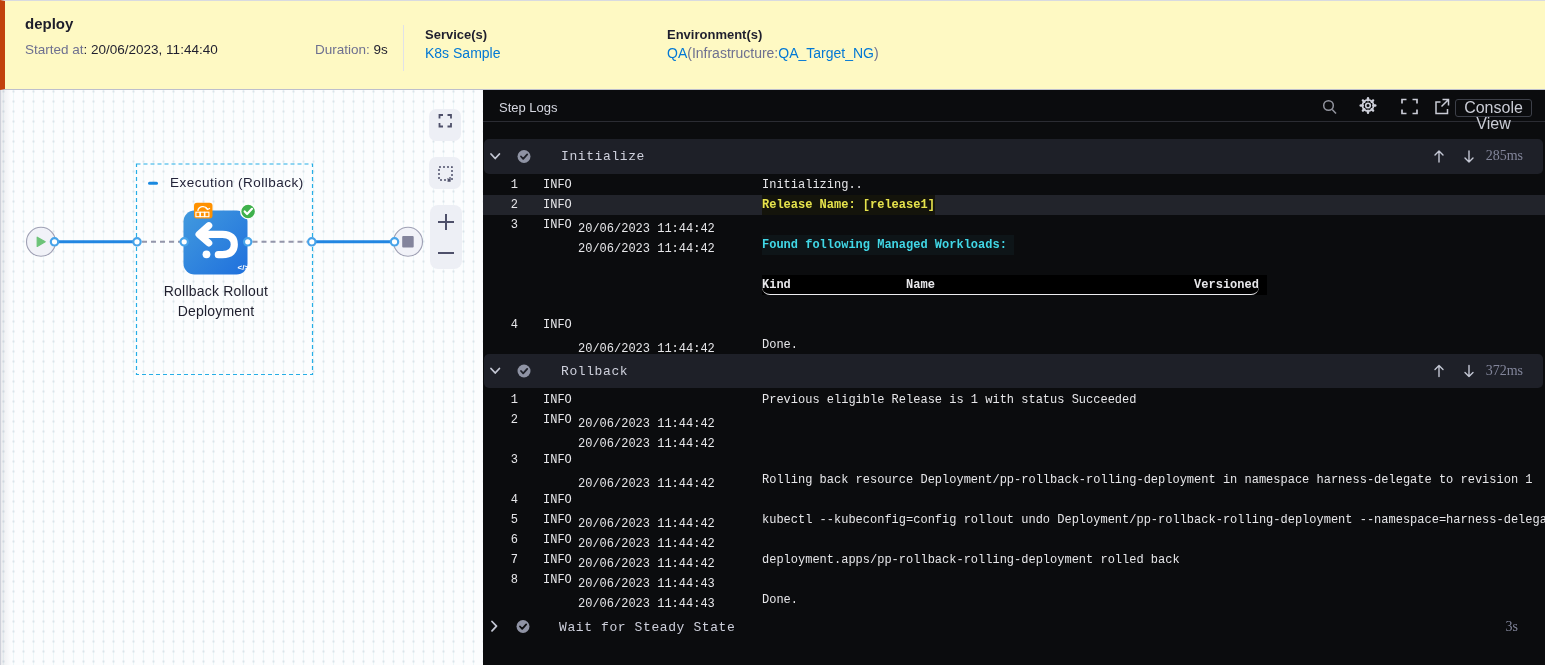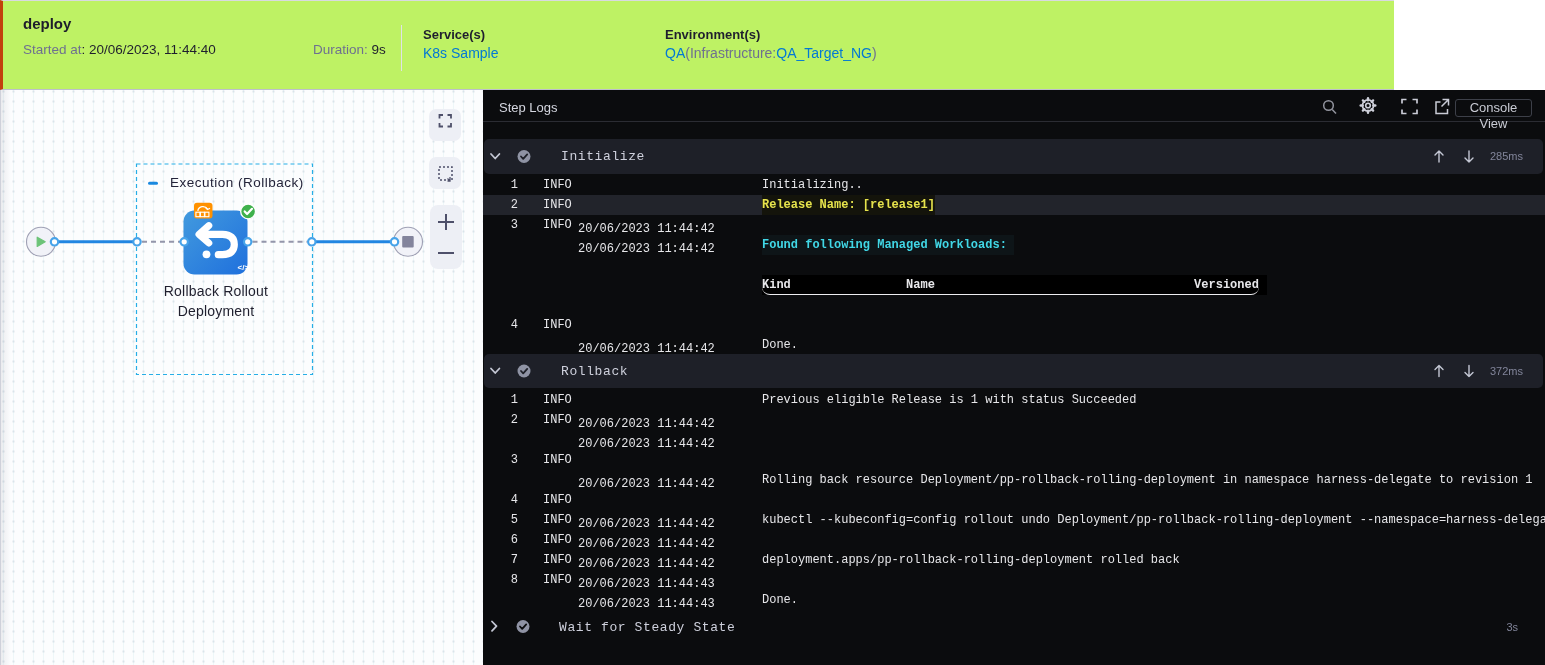--- a/index.html
+++ b/index.html
@@ -1,21 +1,21 @@
 <!DOCTYPE html>
 <html><head>
 <meta charset="utf-8">
 <style>
   * { margin:0; padding:0; box-sizing:border-box; }
   html,body { width:1545px; height:665px; overflow:hidden; }
   body { font-family:"Liberation Sans", sans-serif; position:relative; background:#fff; }
 
   
-  .tophdr { position:absolute; left:0; top:0; width:1394px; height:90px; background:#bef264;
-            border-top:1px solid #d8dae0; border-left:3px solid #c2410c; border-bottom:1px solid #bdbfcc; }
+  .tophdr { position:absolute; left:0; top:0; width:1545px; height:90px; background:#fef9c3;
+            border-top:1px solid #d8dae0; border-left:5px solid #c2410c; border-bottom:1px solid #bdbfcc; }
   .tophdr .title { position:absolute; left:20px; top:14px; font-size:15px; font-weight:bold; color:#1d1d2b; }
   .row2 { position:absolute; top:41px; font-size:13.5px; color:#1f1f2e; }
   .grey { color:#6e7090; }
   .blue { color:#0278d5; }
   .vdiv { position:absolute; left:398px; top:24px; height:46px; width:1px; background:#e0e1e8; }
   .svclbl { position:absolute; top:26px; font-size:13px; font-weight:bold; color:#1f1f2e; }
   .svcval { position:absolute; top:44px; font-size:14px; }
 
   
   .canvas { position:absolute; left:0; top:90px; width:483px; height:575px; background:#fcfdfe;
@@ -27,25 +27,25 @@
           background-size: 10px 100%, 10px 10px;
           background-position: 2px 0, -2.5px -3.5px; }
   .lshadow { position:absolute; left:0; top:0; width:10px; height:100%;
              background:linear-gradient(90deg, rgba(80,80,100,0.10), rgba(80,80,100,0)); }
 
   
   .logs { position:absolute; left:483px; top:90px; width:1062px; height:575px; background:#0b0c0e; overflow:hidden; }
   .lhdr { position:absolute; left:0; top:1px; width:1062px; height:31px; border-bottom:1px solid #2b2c33; }
   .lhdr .t { position:absolute; left:16px; top:9px; font-size:13px; color:#d5d7e0; }
   .cvbtn { position:absolute; left:972px; top:8px; width:77px; height:18px; border:1px solid #3d4049; border-radius:3px;
-           color:#c9cbd4; font-size:13px; text-align:center; line-height:16px; }
+           color:#c9cbd4; font-size:16px; text-align:center; line-height:16px; }
   .secbar { position:absolute; left:1px; width:1059px; height:35px; background:#1e2028; border-radius:5px; }
   .sectitle { position:absolute; left:77px; top:50%; transform:translateY(-50%); font-family:"Liberation Mono",monospace;
               font-size:13px; font-weight:normal; letter-spacing:0.6px; color:#ced0dc; }
-  .dur { position:absolute; right:20px; top:50%; transform:translateY(-50%); font-size:11px; color:#82859a; }
+  .dur { position:absolute; right:20px; top:50%; transform:translateY(-50%); font-size:14px; color:#82859a;font-family:Liberation Serif, serif; }
   .logline { position:absolute; left:0; width:1062px; height:20px; font-family:"Liberation Mono",monospace;
              font-size:12px; line-height:20px; color:#e7e7ea; white-space:pre; }
   .logline span { position:absolute; top:0; white-space:pre; }
   .ln  { left:0px; width:35px; text-align:right; }
   .lvl { left:60px; }
   .ts  { left:95px;margin-top:24px; }
   .msg { left:279px; }
   .hl  { background:#22242b; }
   .ymsg { color:#e6e34c; font-weight:bold; background:#14140b; }
   .cmsg { color:#41d7e6; font-weight:bold; background:#0e1518; }

